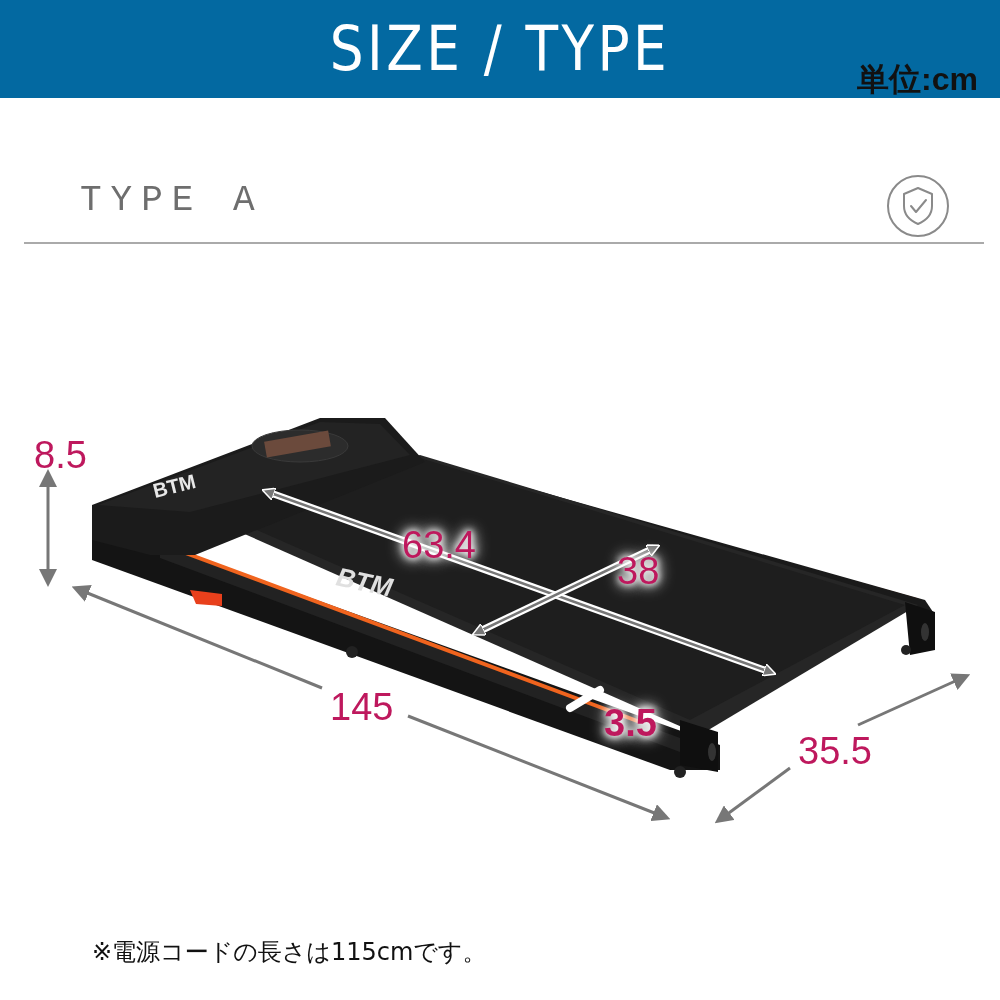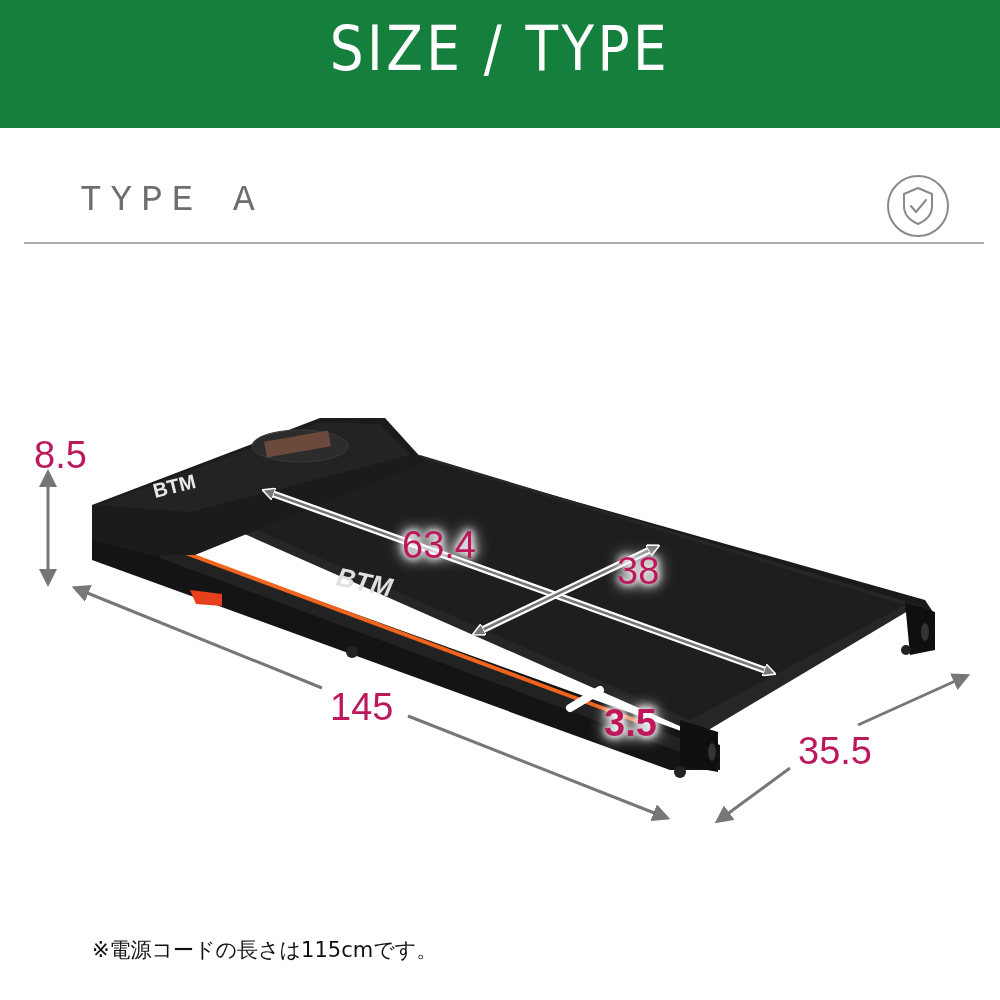--- a/index.html
+++ b/index.html
@@ -1,32 +1,33 @@
 <!DOCTYPE html>
 <html><head>
 <meta charset="utf-8">
 <style>
   html,body{margin:0;padding:0;background:#ffffff;}
   body{width:1000px;height:1000px;position:relative;overflow:hidden;font-family:"DejaVu Sans","Liberation Sans",sans-serif;}
-  .header{position:absolute;left:0;top:0;width:1000px;height:128px;background:#15803d;}
+  .header{position:absolute;left:0;top:0;width:1000px;height:98px;background:#0369a1;}
   .header-title{position:absolute;left:0;top:12px;width:1000px;text-align:center;color:#ffffff;font-family:"DejaVu Sans",sans-serif;font-size:62px;letter-spacing:4px;font-weight:normal;transform:scaleX(0.86);transform-origin:50% 0;}
   .unit{position:absolute;right:22px;top:58px;color:#111111;font-family:"Liberation Sans",sans-serif;font-size:32px;font-weight:bold;}
   .type-title{position:absolute;left:80px;top:180px;color:#6e6e6e;font-family:"Liberation Mono","DejaVu Sans Mono",monospace;font-size:36px;letter-spacing:9px;}
   .shield-badge{position:absolute;left:886px;top:174px;width:64px;height:64px;}
   .rule{position:absolute;left:24px;top:242px;width:960px;height:2px;background:#aaaaaa;}
   .product{position:absolute;left:0;top:260px;width:1000px;height:650px;}
   .dim{position:absolute;font-family:"Liberation Sans",sans-serif;font-size:38px;color:#be185d;line-height:1;}
   .dim.glow{text-shadow:0 0 6px #fff,0 0 10px #fff,0 0 14px #fff,0 0 18px #fff;}
-  .footnote{position:absolute;left:92px;top:936px;font-family:"DejaVu Sans",sans-serif;font-size:21px;color:#111111;}
+  .footnote{position:absolute;left:92px;top:936px;font-family:"DejaVu Sans",sans-serif;font-size:24px;color:#111111;}
 </style>
 </head>
 <body>
 
 <div class="header">
   <div class="header-title">SIZE / TYPE</div>
+  <div class="unit">単位:cm</div>
 </div>
 
 <div class="type-title">TYPE A</div>
 
 <div class="shield-badge">
   <svg width="64" height="64" viewBox="0 0 64 64">
     <circle cx="32" cy="32" r="30" fill="none" stroke="#8a8a8a" stroke-width="2"></circle>
     <path d="M32 14 L46 20 L46 32 C46 41 39 47 32 50 C25 47 18 41 18 32 L18 20 Z" fill="none" stroke="#8a8a8a" stroke-width="2" stroke-linejoin="round"></path>
     <path d="M25 32 L30 38 L40 26" fill="none" stroke="#8a8a8a" stroke-width="2" stroke-linecap="round" stroke-linejoin="round"></path>
   </svg>

